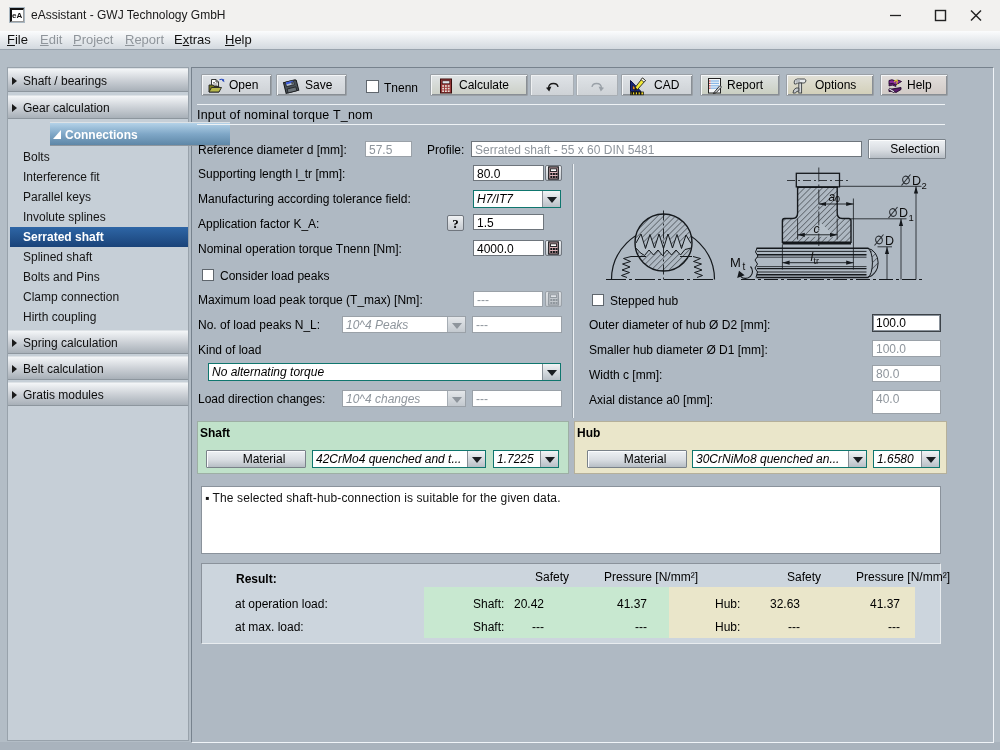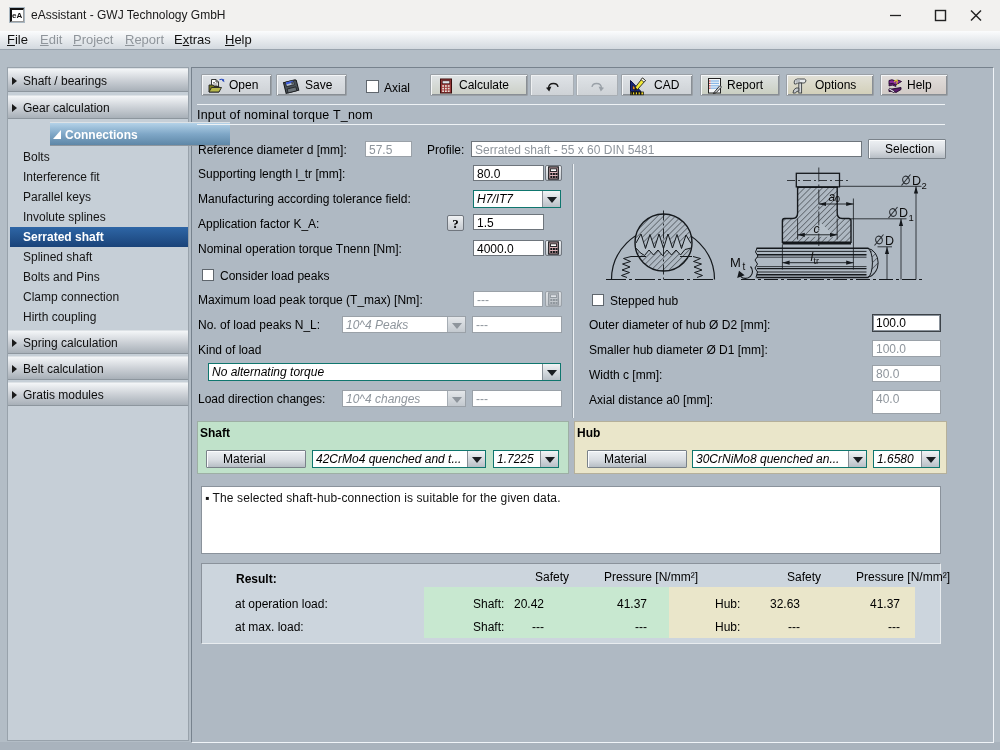--- a/index.html
+++ b/index.html
@@ -44,21 +44,21 @@
 .finput.dis { border:1px solid #9aa1a8; color:#8e959c; }
 .combo { position:absolute; background:#fff; border:1px solid #0f766e; font-size:12px; color:#000;font-style:italic; }
 .combo .ctxt { position:absolute; left:3px; top:1px; white-space:nowrap; }
 .combo .carr { position:absolute; right:0; top:0; bottom:0; width:18px; background:linear-gradient(#f2f4f6,#b9c0c7); border-left:1px solid #868d94; }
 .combo .carr:after { content:""; position:absolute; left:3.5px; top:5.5px; border-left:5px solid transparent; border-right:5px solid transparent; border-top:6.5px solid #1a1e22; }
 .combo.dis { border-color:#9aa1a8; color:#8e959c; }
 .combo.dis .carr { background:linear-gradient(#e4e7ea,#c3c9cf); border-left:1px solid #a6adb4; }
 .combo.dis .carr:after { border-top-color:#8e959c; }
 .checkbox { position:absolute; width:12px; height:12px; background:#fff; border:1px solid #5f666d; }
 .smbtn { position:absolute; width:17px; height:16px; background:linear-gradient(#f0f2f4,#c3c8ce); border:1px solid #70767e; border-radius:2px; text-align:center; }
-.pbtn { position:absolute; background:linear-gradient(#eef1f4 0%,#d9dde2 55%,#b7bec5 100%); border:1px solid #7a828a; border-radius:1px; box-shadow:inset 1px 1px 0 #fbfcfd; font-size:12px; color:#000; text-align:left;padding-left:16px; }
+.pbtn { position:absolute; background:linear-gradient(#eef1f4 0%,#d9dde2 55%,#b7bec5 100%); border:1px solid #7a828a; border-radius:1px; box-shadow:inset 1px 1px 0 #fbfcfd; font-size:12px; color:#000; text-align:center;padding-left:16px; }
 
 
 #shaftpanel { left:197px; top:421px; width:372px; height:53px; background:#c0e2ca; border:1px solid #9dafa4; }
 #hubpanel { left:574px; top:421px; width:373px; height:53px; background:#eae6ca; border:1px solid #b5b09a; }
 .ptitle { position:absolute; left:2px; top:4px; font-size:12px; font-weight:bold; color:#000; }
 #msgbox { left:201px; top:486px; width:740px; height:68px; background:#fff; border:1px solid #8a929b; font-size:12px; color:#111; }
 #resultpanel { left:201px; top:563px; width:740px; height:81px; background:#ccd5dd; border:1px solid #8a929b; border-right-color:#e8ecef; border-bottom-color:#e8ecef; }
 .rtext { position:absolute; font-size:12px; color:#000; white-space:nowrap;padding-left:29px; }
 .rnum { position:absolute; font-size:12px; color:#000; text-align:right; }
 </style>
@@ -146,21 +146,21 @@
       <path d="M2.5 3 L14.5 3 L15.5 4 L15.5 14 L2.5 14 Z" fill="#4a5258" stroke="#16181a" stroke-width="1"></path>
       <path d="M4.5 3 L12.5 3 L12.5 7.5 L4.5 7.5 Z" fill="#b9c4ce" stroke="#16181a" stroke-width="0.7"></path>
       <rect x="4.8" y="3.3" width="7.4" height="2" fill="#3a5adf"></rect>
       <rect x="10" y="4" width="1.8" height="3" fill="#4a5258"></rect>
       <rect x="4.5" y="10" width="9" height="4" fill="#6a7278" stroke="#16181a" stroke-width="0.7"></rect>
     </g>
   </svg>
   <span class="lbl" style="left:28px">Save</span>
 </div>
 <div class="checkbox" style="left:366px;top:80px;width:13px;height:13px"></div>
-<div class="flabel" style="left:384px;top:81px;font-size:12px">Axial</div>
+<div class="flabel" style="left:384px;top:81px;font-size:12px">Tnenn</div>
 <div class="tbtn" style="left:430px;width:98px;background:linear-gradient(#e0e4e6,#cbcfc6)">
   <svg style="position:absolute;left:7px;top:3px" width="16" height="16" viewBox="0 0 16 16">
     <rect x="2.5" y="1" width="11" height="14" fill="#9b3a3a" stroke="#3a0e0e" stroke-width="1"></rect>
     <rect x="4.2" y="2.8" width="7.6" height="3" fill="#dfe5ea" stroke="#3a0e0e" stroke-width="0.7"></rect>
     <g fill="#e8e2da">
       <rect x="4.2" y="7.2" width="1.8" height="1.6"></rect>
         <rect x="7" y="7.2" width="1.8" height="1.6"></rect>
         <rect x="9.8" y="7.2" width="1.8" height="1.6"></rect>
       <rect x="4.2" y="9.8" width="1.8" height="1.6"></rect>
         <rect x="7" y="9.8" width="1.8" height="1.6"></rect>

